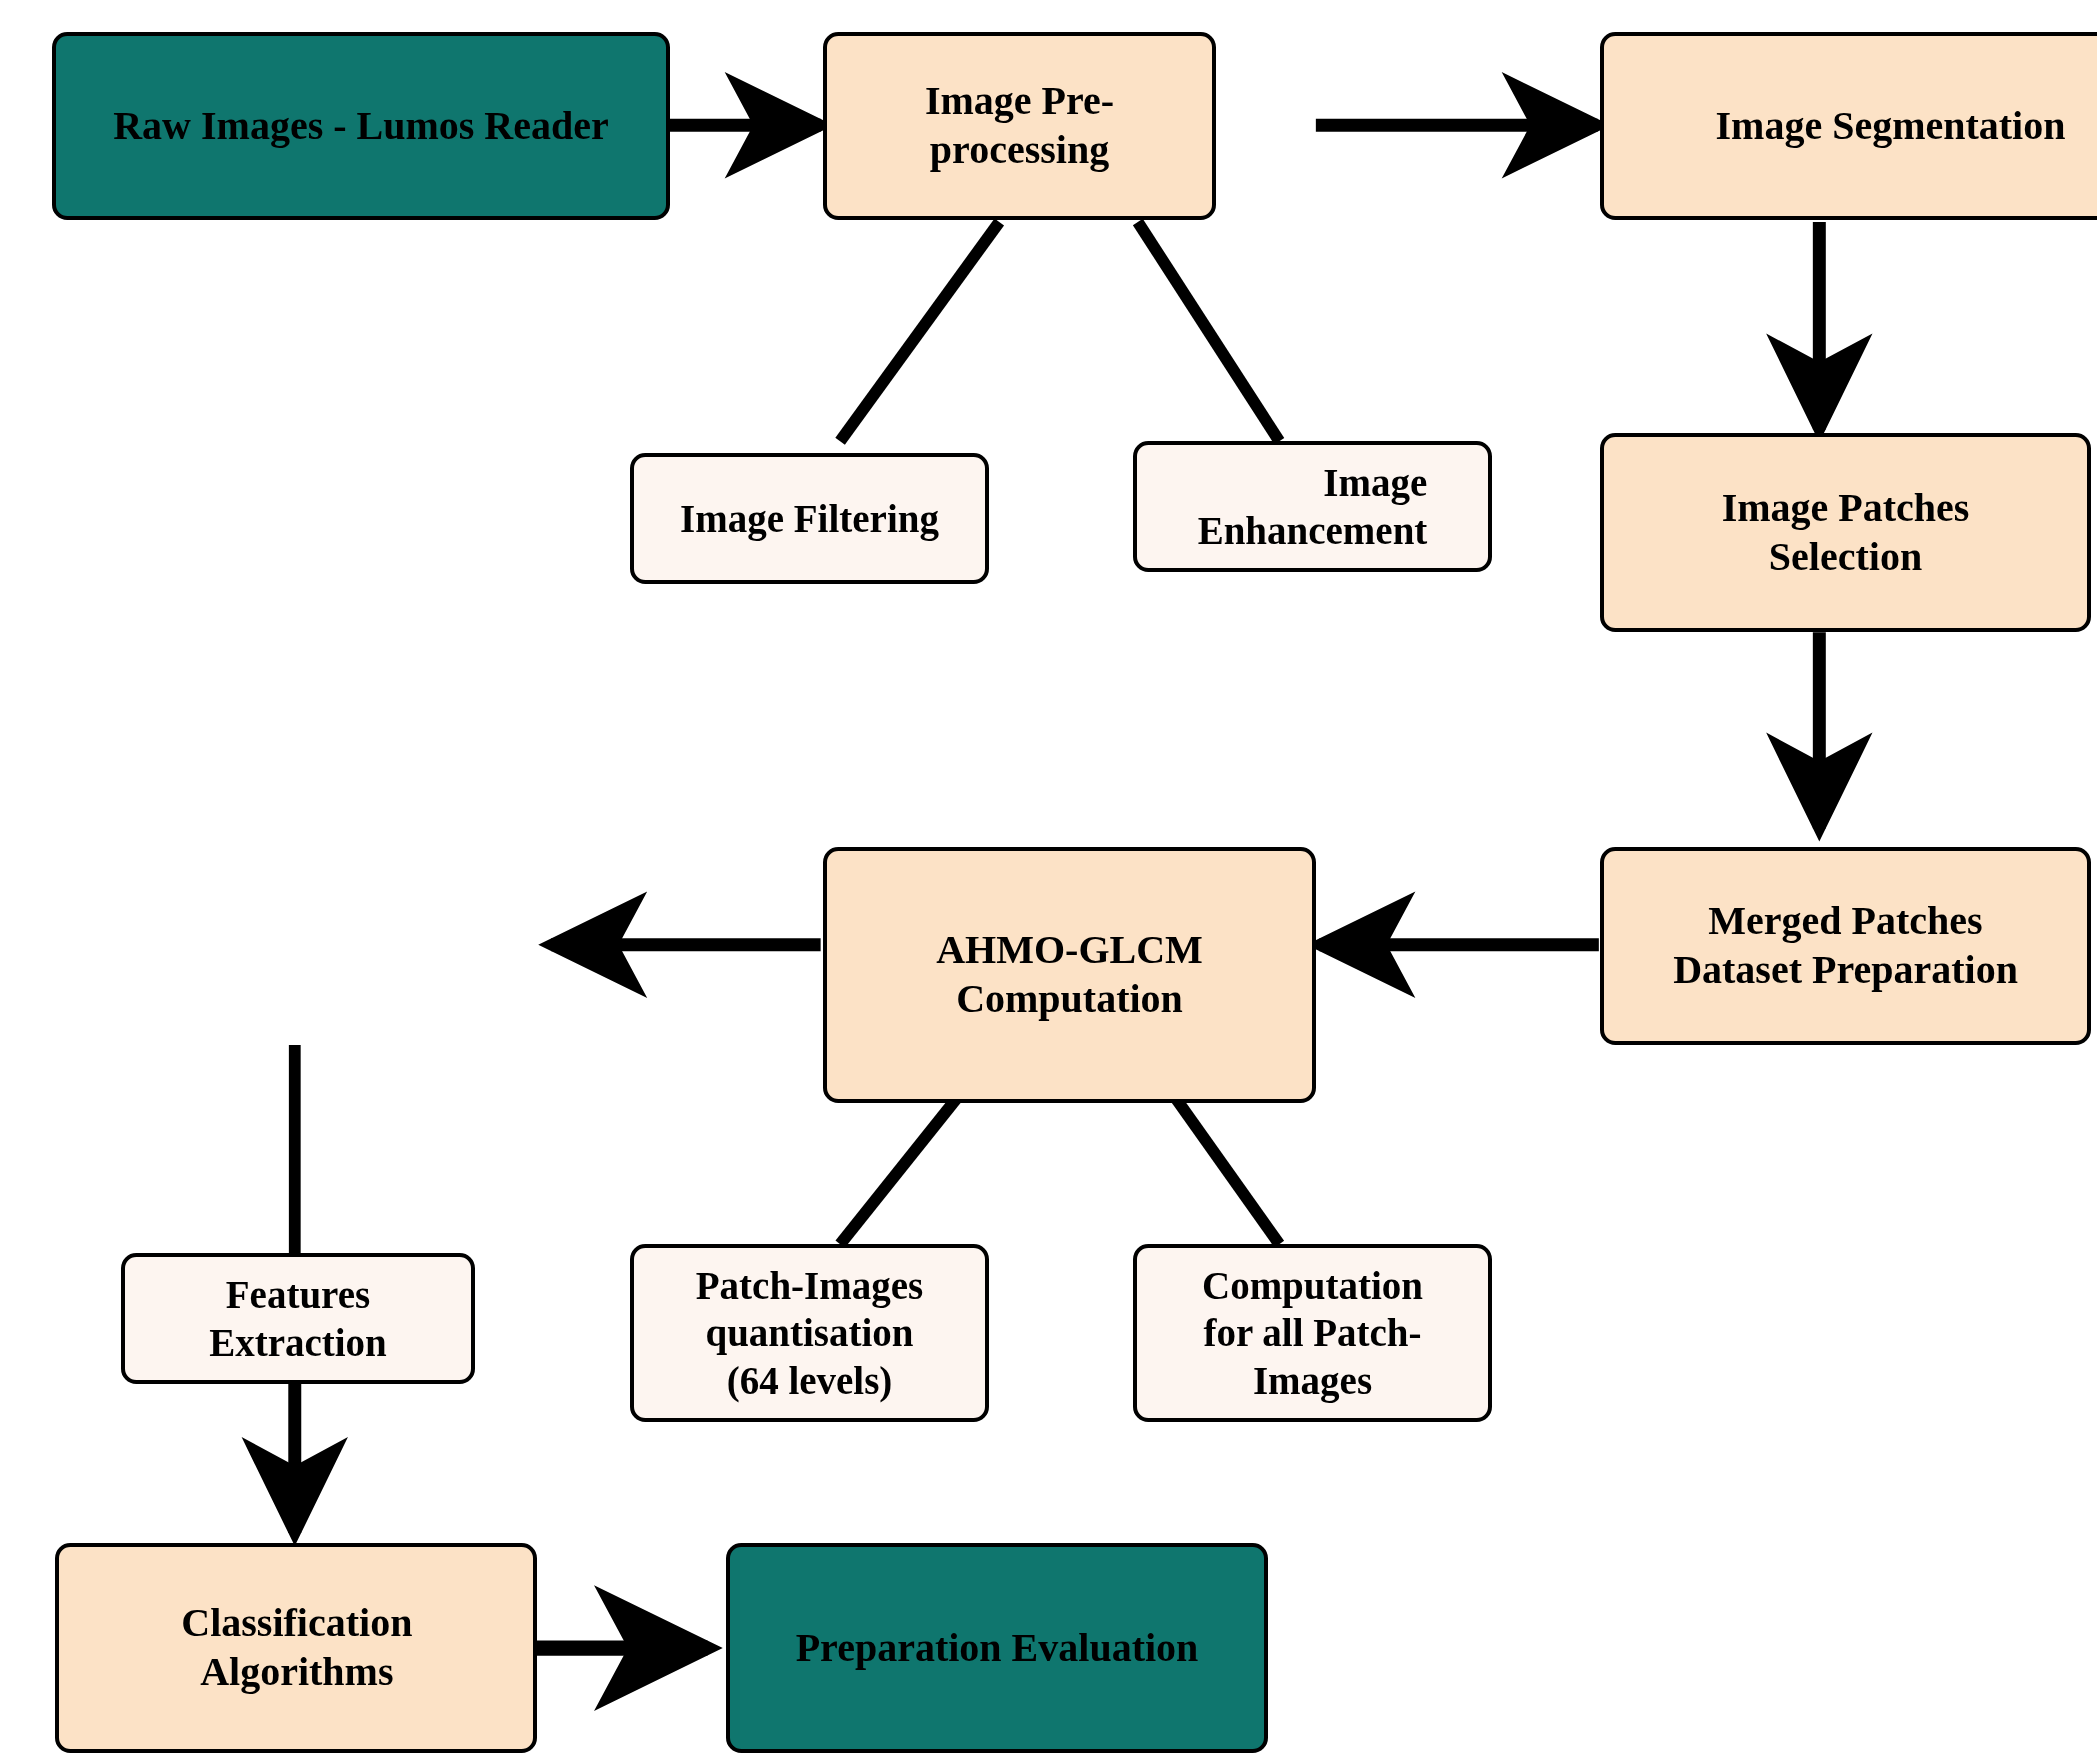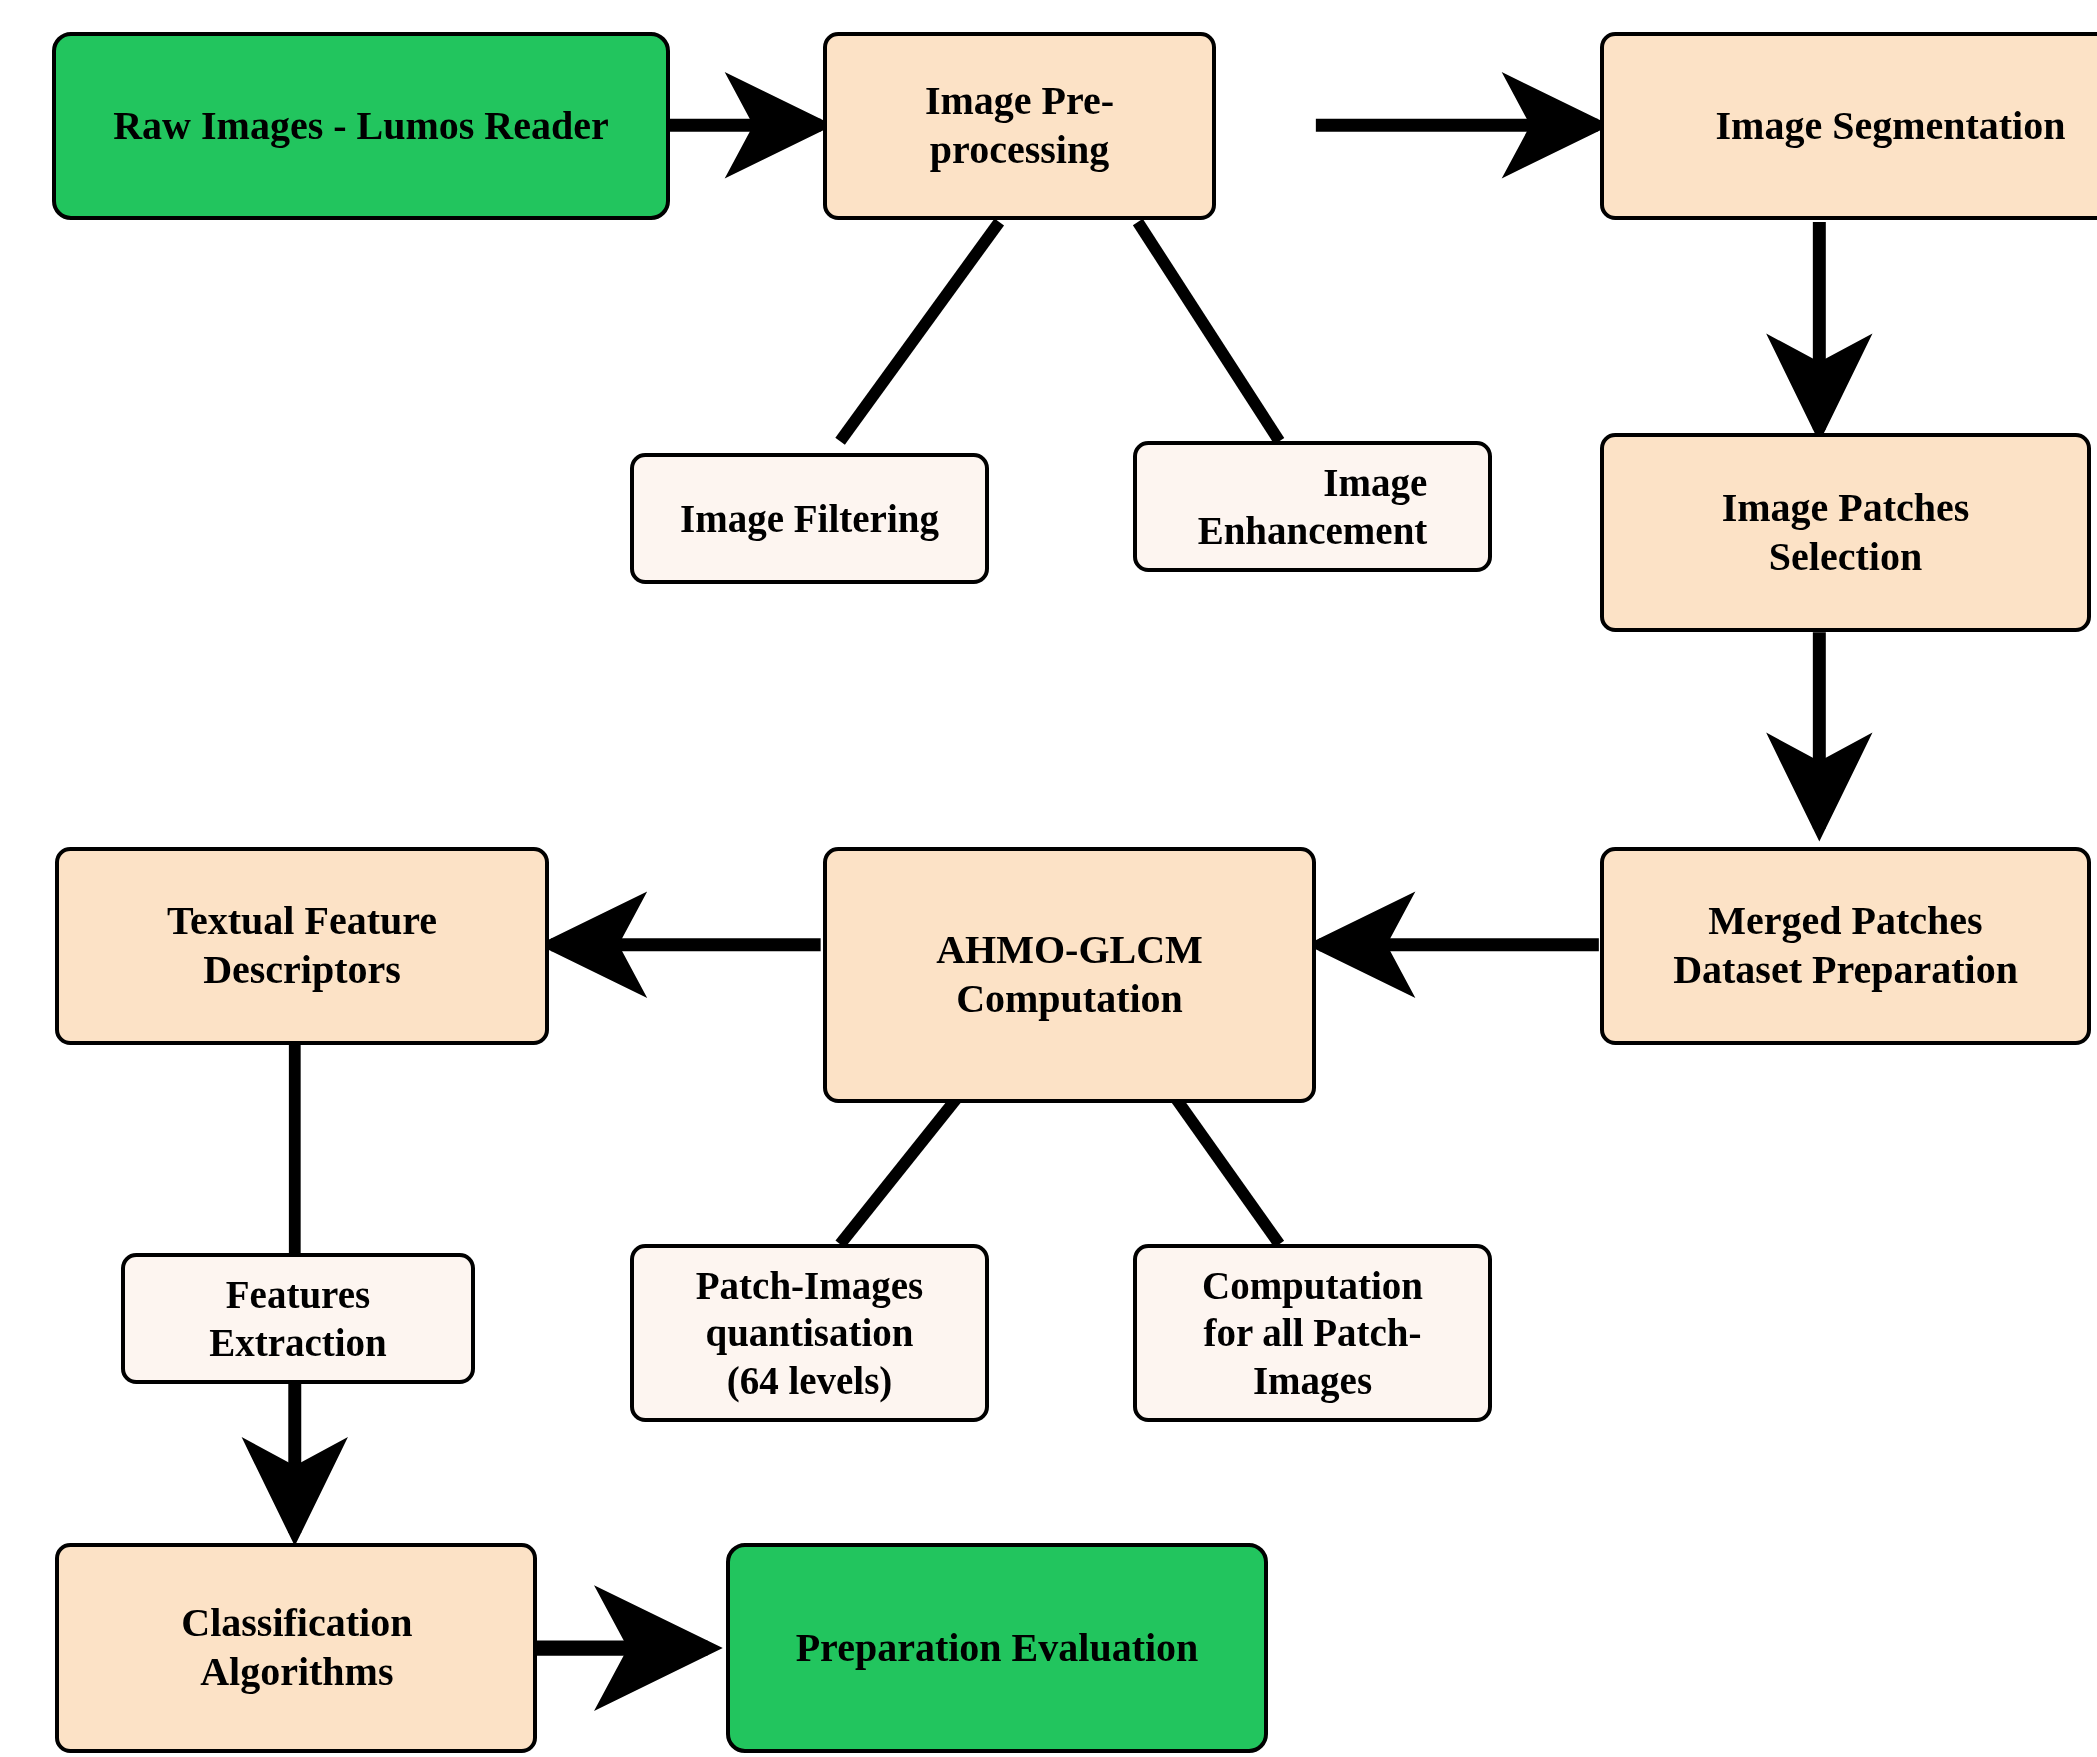--- a/index.html
+++ b/index.html
@@ -30,21 +30,21 @@
     align-items: center;
     justify-content: center;
     text-align: center;
     font-family: "Liberation Serif", "DejaVu Serif", serif;
     font-weight: bold;
     color: #000000;
     line-height: 1.22;
     padding: 3.5px 8.3px;
     white-space: pre-line;
   }
-  .fill-gray   { background: #22c55e; border-radius: 19px; }
+  .fill-gray   { background: #0f766e; }
   .fill-orange { background: #fce2c6; }
   .fill-cream  { background: #fdf5f0; }
 
   .t-lg  { font-size: 40px; }
   .t-md  { font-size: 39px; }
 </style>
 </head>
 <body>
 
 <div id="stage">
@@ -96,22 +96,20 @@
 
   <div class="node fill-orange t-lg" style="left:1600px; top:433px; width:491px; height:199px;">Image  Patches
 Selection</div>
 
   <div class="node fill-orange t-lg" style="left:1600px; top:847px; width:491px; height:198px;">Merged  Patches
 Dataset Preparation</div>
 
   <div class="node fill-orange t-lg" style="left:823px; top:847px; width:493px; height:256px;">AHMO-GLCM
 Computation</div>
 
-  <div class="node fill-orange t-lg" style="left:55px; top:847px; width:494px; height:198px;">Textual  Feature
-Descriptors</div>
 
   <div class="node fill-cream t-md" style="left:630px; top:1244px; width:359px; height:178px;">Patch-Images
 quantisation
 (64 levels)</div>
 
   <div class="node fill-cream t-md" style="left:1133px; top:1244px; width:359px; height:178px;">Computation
 for all Patch-
 Images</div>
 
   <div class="node fill-cream t-md" style="left:121px; top:1253px; width:354px; height:131px;">Features

